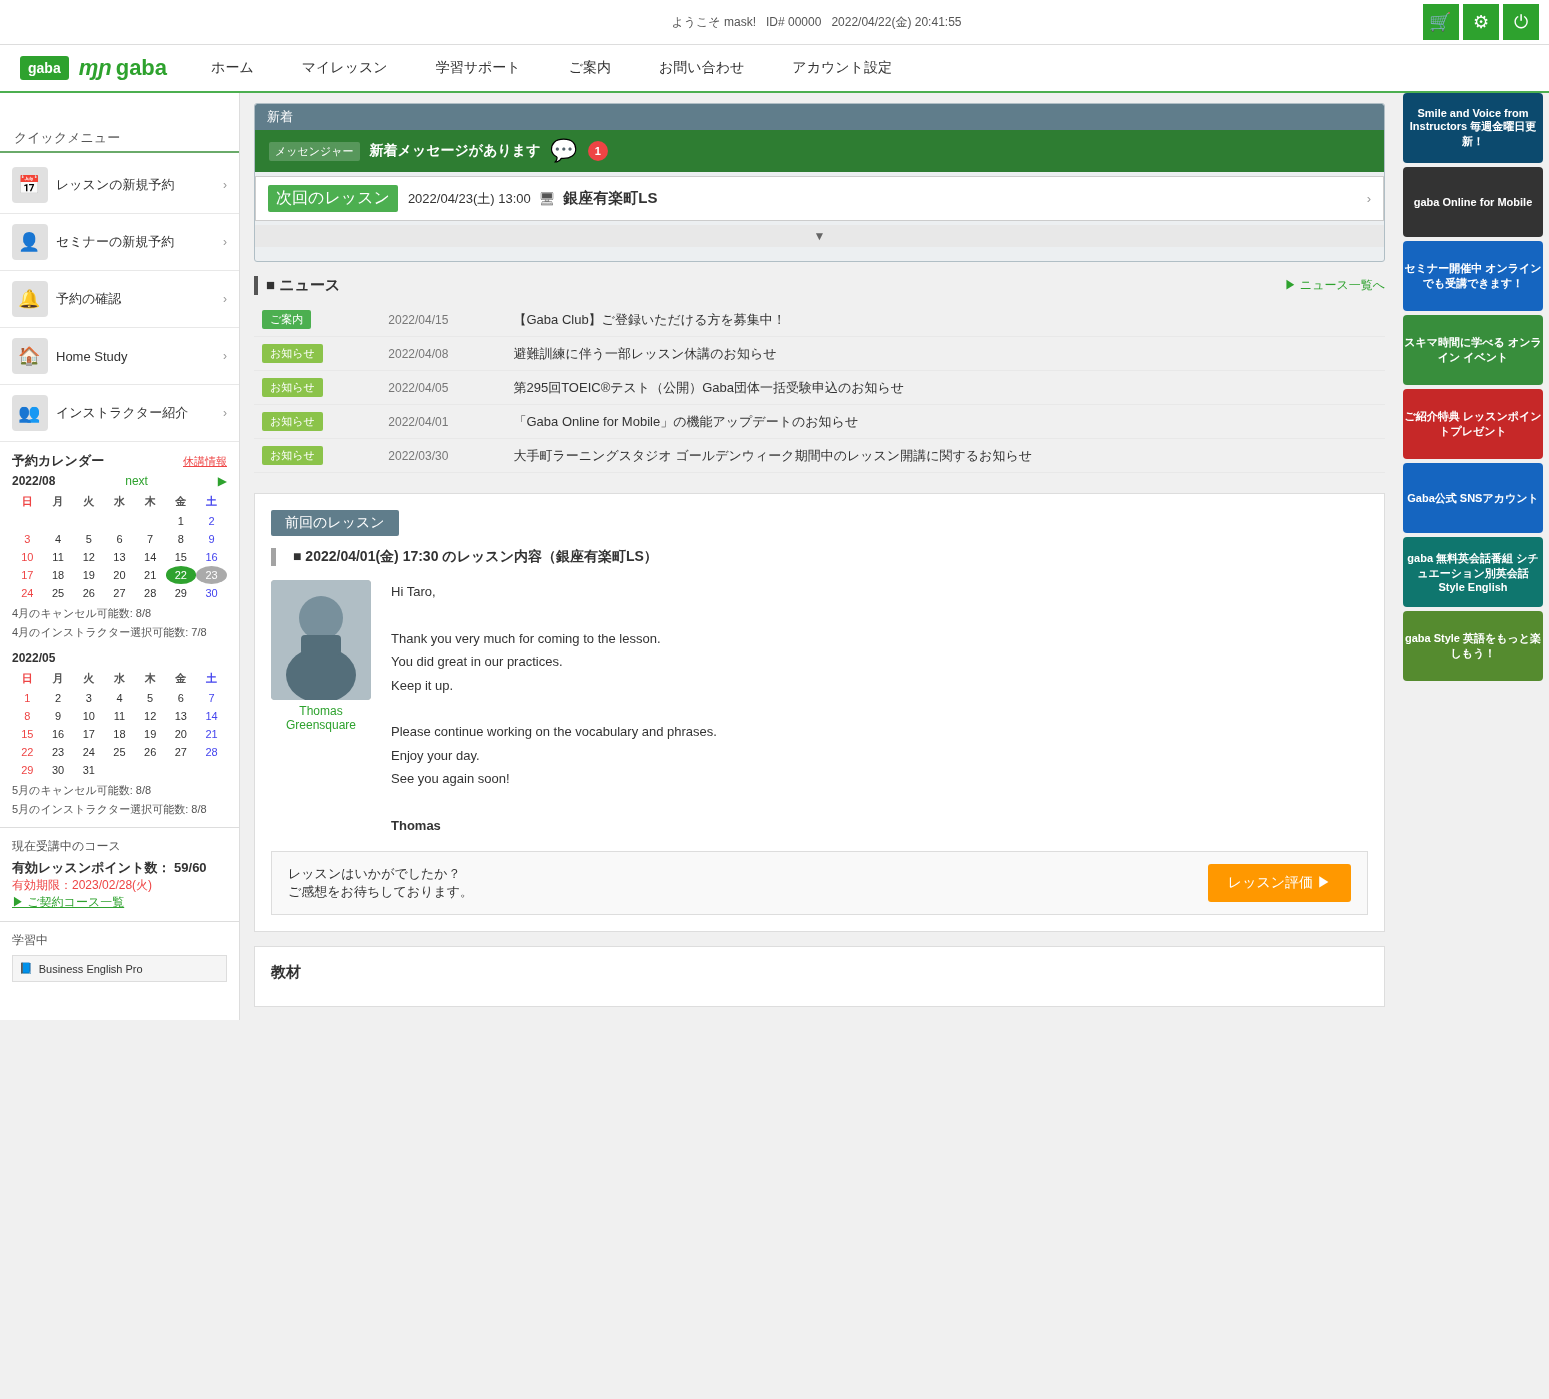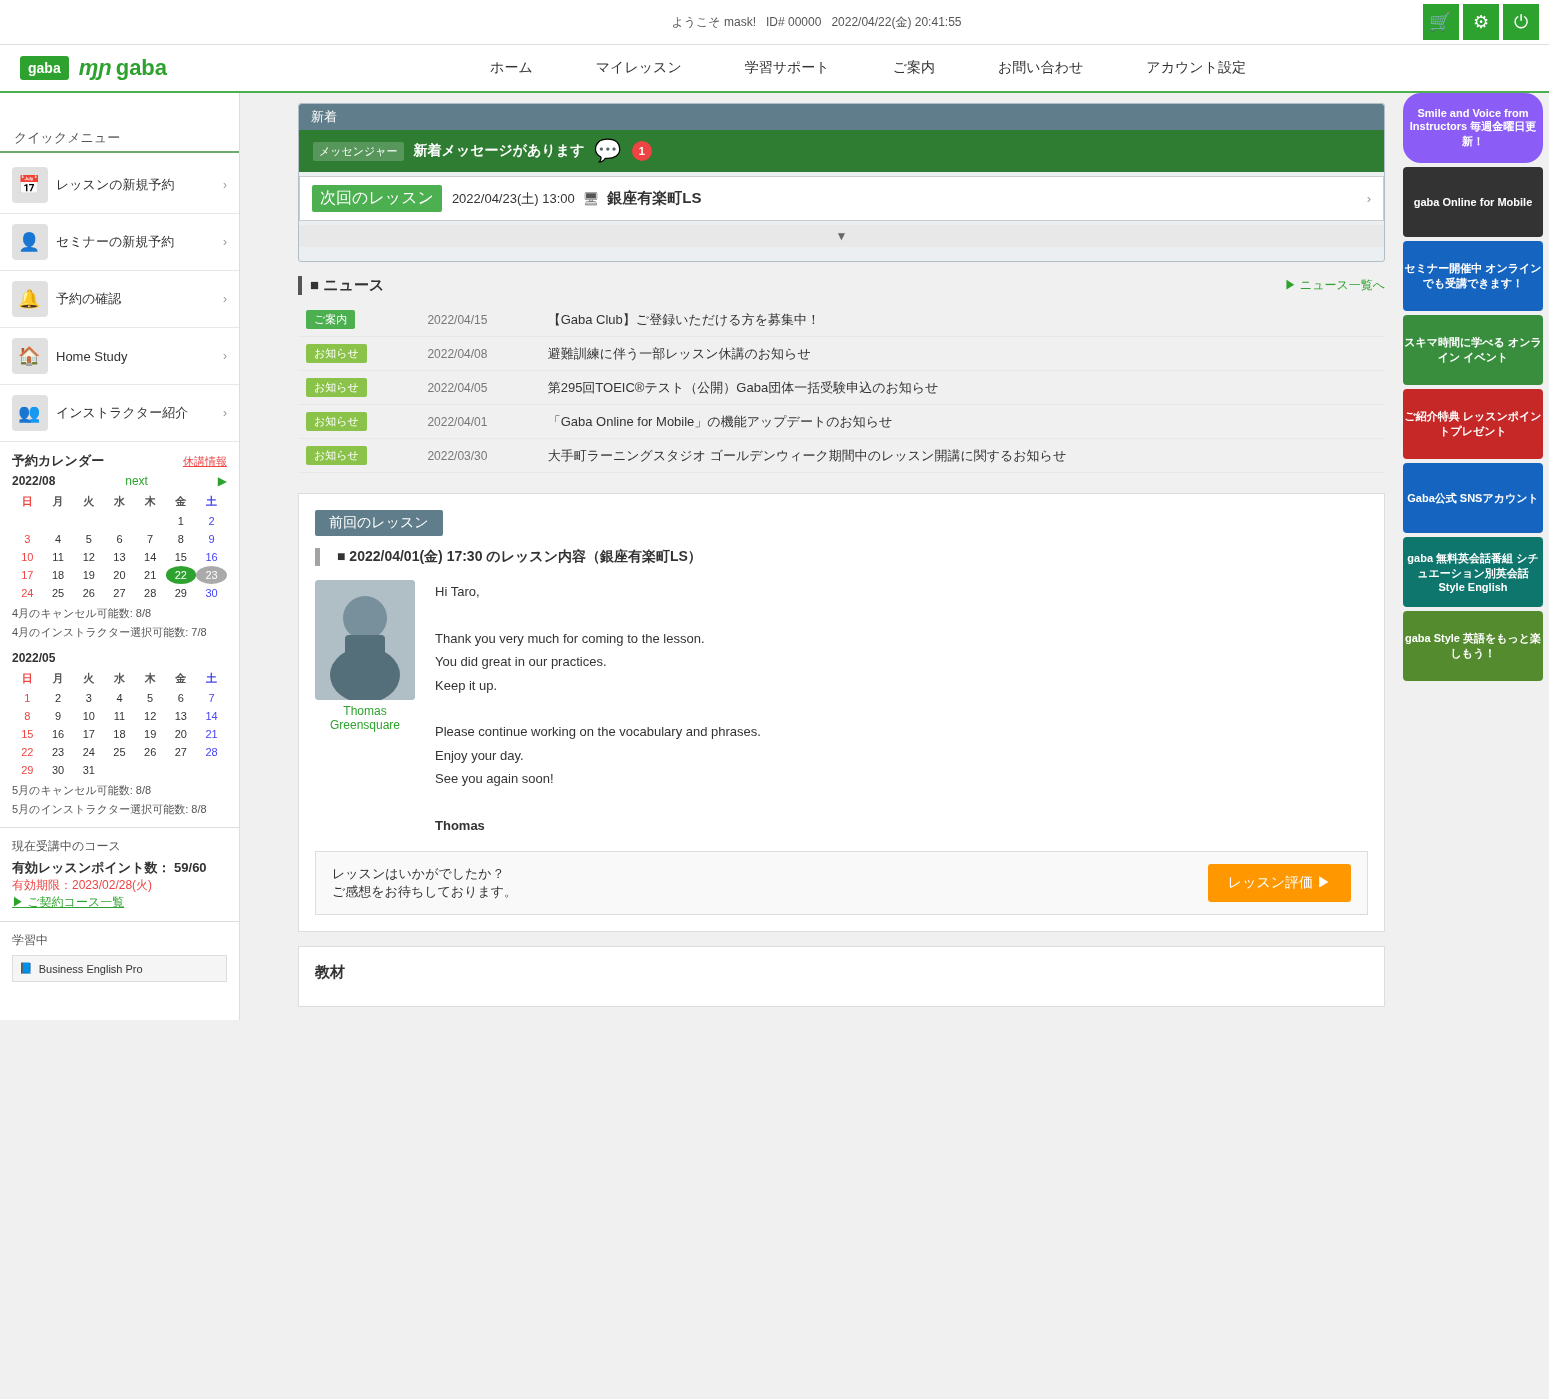--- a/index.html
+++ b/index.html
@@ -10,21 +10,21 @@
     #top-bar-info { font-size: 12px; color: #555; }
     #top-bar-icons { display: flex; gap: 4px; }
     .top-icon-btn { width: 36px; height: 36px; border: none; cursor: pointer; display: flex; align-items: center; justify-content: center; font-size: 18px; }
     .top-icon-btn.green { background: #2ea22e; color: #fff; }
 
     #main-nav { background: #fff; border-bottom: 2px solid #4caf50; display: flex; align-items: center; padding: 6px 0; }
     #logo-area { display: flex; align-items: center; padding: 0 20px; }
     .gaba-logo-box { background: #2ea22e; color: #fff; font-weight: bold; font-size: 14px; padding: 4px 8px; border-radius: 3px; margin-right: 6px; }
     .logo-text { font-size: 22px; color: #2ea22e; font-weight: bold; font-style: italic; }
     .logo-gaba-right { font-size: 22px; color: #2ea22e; font-weight: bold; }
-    nav { display: flex; gap: 15px; flex: 1; justify-content: center; }
+    nav { display: flex; gap: 0; flex: 1; }
     nav a { text-decoration: none; color: #333; padding: 8px 24px; font-size: 14px; }
 
     
     #layout { display: flex; width: 100%; }
 
     
     #sidebar { width: 240px; min-width: 240px; background: #fff; padding: 28px 0; border-right: 1px solid #ddd; }
     .sidebar-section-title { font-size: 13px; color: #555; padding: 8px 14px 4px; border-bottom: 2px solid #6aaa6a; margin-bottom: 4px; }
     .sidebar-menu-item { display: flex; align-items: center; justify-content: space-between; padding: 10px 12px; border-bottom: 1px solid #e8e8e8; cursor: pointer; background: #fff; }
     .sidebar-menu-item .icon-box { width: 36px; height: 36px; background: #e0e0e0; border-radius: 4px; display: flex; align-items: center; justify-content: center; font-size: 18px; margin-right: 8px; }
@@ -51,21 +51,21 @@
     .sidebar-course-section { padding: 10px 12px; border-top: 1px solid #ddd; }
     .sidebar-course-title { font-size: 12px; color: #555; margin-bottom: 4px; }
     .course-points { font-size: 13px; font-weight: bold; }
     .course-expiry { color: #e44; font-size: 12px; }
     .course-link { color: #2ea22e; font-size: 12px; text-decoration: underline; cursor: pointer; }
     .sidebar-study-section { padding: 10px 12px; border-top: 1px solid #ddd; }
     .study-label { font-size: 12px; color: #555; margin-bottom: 6px; }
     .study-book { background: #f5f5f5; border: 1px solid #ddd; padding: 6px; display: flex; align-items: center; gap: 6px; font-size: 11px; color: #333; }
 
     
-    #main { flex: 1; padding: 10px 14px; margin-left: 44px; }
+    #main { flex: 1; padding: 10px 14px; }
 
     
     .shinchaku-bar { background: #607d8b; color: #fff; padding: 4px 12px; font-size: 13px; border-radius: 2px 2px 0 0; margin-bottom: 0; }
     .messenger-box { background: #2e7d32; color: #fff; padding: 8px 14px; display: flex; align-items: center; gap: 10px; margin-bottom: 4px; border-radius: 0 0 0 0; }
     .messenger-label { background: rgba(255,255,255,0.2); font-size: 11px; padding: 2px 6px; border-radius: 2px; }
     .messenger-text { font-size: 14px; font-weight: bold; }
     .messenger-badge { background: #e44; color: #fff; border-radius: 50%; width: 20px; height: 20px; display: flex; align-items: center; justify-content: center; font-size: 11px; font-weight: bold; }
     .next-lesson-row { background: #fff; border: 1px solid #ccc; display: flex; align-items: center; padding: 8px 12px; margin-bottom: 4px; }
     .next-lesson-label { background: #4caf50; color: #fff; font-size: 16px; padding: 3px 8px; border-radius: 2px; margin-right: 10px; }
     .next-lesson-date { font-size: 13px; margin-right: 8px; }
@@ -99,21 +99,21 @@
     .lesson-feedback { background: #f9f9f9; border: 1px solid #ddd; padding: 12px 16px; margin-top: 14px; display: flex; align-items: center; justify-content: space-between; }
     .feedback-btn { background: #ff9800; color: #fff; border: none; padding: 10px 20px; font-size: 14px; cursor: pointer; border-radius: 3px; white-space: nowrap; }
 
     
     .textbook-section { background: #fff; border: 1px solid #ddd; padding: 16px; }
     .textbook-title { font-size: 15px; font-weight: bold; margin-bottom: 8px; }
 
     
     #right-sidebar { width: 150px; min-width: 150px; display: flex; flex-direction: column; gap: 4px; padding: 0 4px; }
     .banner { width: 140px; height: 70px; border-radius: 4px; overflow: hidden; display: flex; align-items: center; justify-content: center; font-size: 11px; text-align: center; color: #fff; font-weight: bold; }
-    .banner.green-dark { background: #8b5cf6; border-radius: 18px; }
+    .banner.green-dark { background: #0c4a6e; }
     .banner.dark { background: #333; }
     .banner.seminar { background: #1565c0; }
     .banner.online { background: #388e3c; }
     .banner.shokai { background: #c62828; }
     .banner.sns { background: #1565c0; }
     .banner.style-en { background: #0f766e; text-align: center; }
     .banner.gaba-style { background: #558b2f; }
 
     .main-and-right { display: flex; gap: 0; }
 

